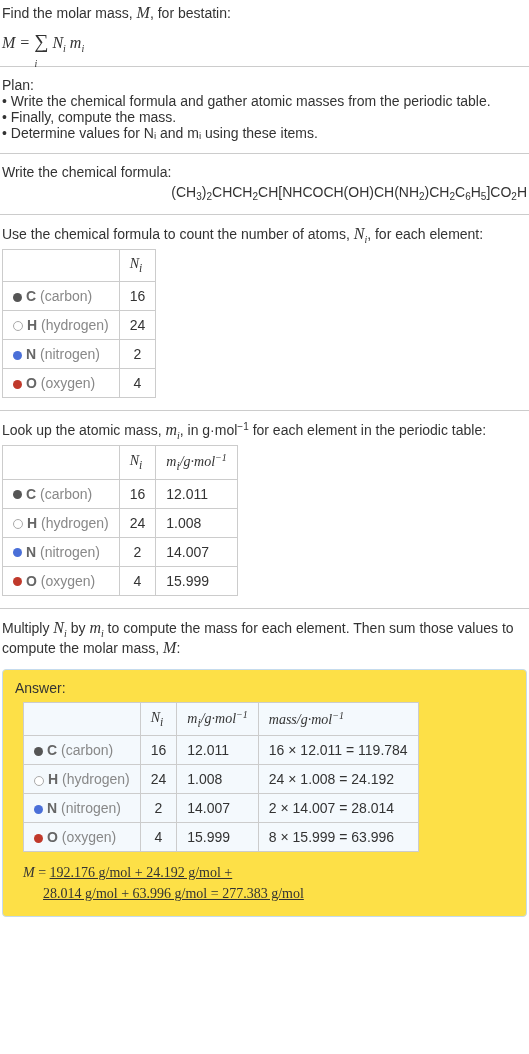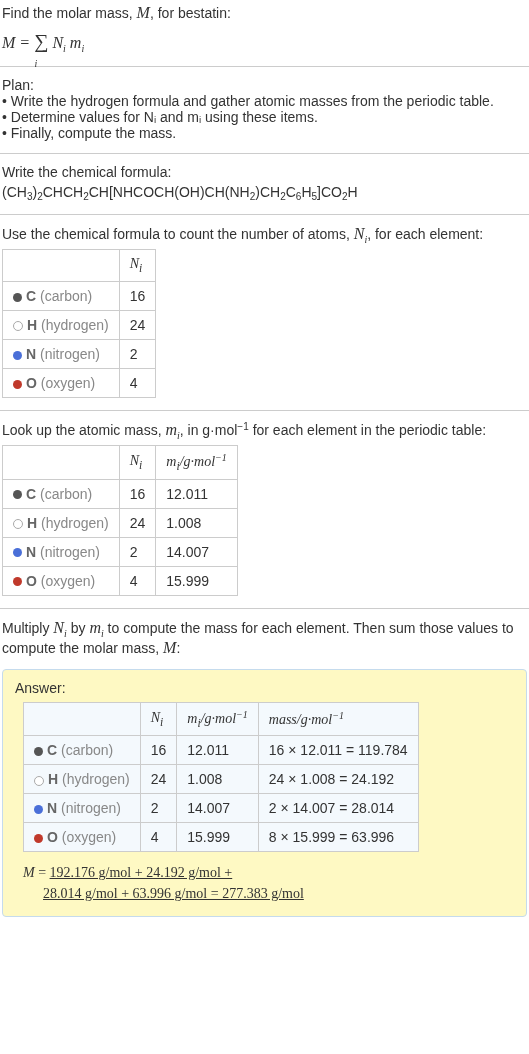--- a/index.html
+++ b/index.html
@@ -50,40 +50,40 @@
     text-align: left;
     background: #fff;
   }
   .table th {
     font-weight: normal;
     font-style: italic;
     font-family: "Times New Roman", serif;
     font-size: 14px;
   }
   .table td.num {
-    text-align: left;
+    text-align: center;
     font-family: Arial;
     font-style: normal;
   }
   .dot {
     display: inline-block;
     width: 9px;
     height: 9px;
     border-radius: 50%;
     margin-right: 4px;
     vertical-align: middle;
   }
   .dot.c { background: #555; }
   .dot.h { background: #fff; border:1px solid #aaa; width:8px; height:8px;}
   .dot.n { background: #4a6fd8; }
   .dot.o { background: #c0392b; }
   .elem { color: #888; }
   .elem-sym { color: #666; font-weight: bold; }
   .answer-box {
-    background: #fef9c3;
+    background: #fde047;
     border: 1px solid #c5dbed;
     border-radius: 4px;
     padding: 10px 12px 12px 12px;
     margin: 4px 2px;
   }
   .answer-box .table th, .answer-box .table td {
     background: #f4f9fd;
   }
   .massline {
     font-family: "Times New Roman", serif;
@@ -104,29 +104,29 @@
     Find the molar mass, <span class="formula">M</span>, for bestatin:
   </div>
   <div class="formula" style="margin-top:8px;">
     M = <span class="sum">∑</span><span style="display:inline-block; position:relative; width:0;"><span style="position:absolute; left:-14px; top:10px; font-size:10px;">i</span></span> N<span class="subi">i</span> m<span class="subi">i</span>
   </div>
 </div>
 <div class="hr"></div>
 
 <div class="section">
   <div>Plan:</div>
-  <div>• Write the hydrogen formula and gather atomic masses from the periodic table.</div>
+  <div>• Write the chemical formula and gather atomic masses from the periodic table.</div>
+  <div>• Finally, compute the mass.</div>
   <div>• Determine values for Nᵢ and mᵢ using these items.</div>
-  <div>• Finally, compute the mass.</div>
 </div>
 <div class="hr"></div>
 
 <div class="section">
   <div>Write the chemical formula:</div>
-  <div class="chem" style="margin-top:4px;">
+  <div class="chem" style="margin-top:4px;text-align:right;">
     (CH<sub>3</sub>)<sub>2</sub>CHCH<sub>2</sub>CH[NHCOCH(OH)CH(NH<sub>2</sub>)CH<sub>2</sub>C<sub>6</sub>H<sub>5</sub>]CO<sub>2</sub>H
   </div>
 </div>
 <div class="hr"></div>
 
 <div class="section">
   <div>
     Use the chemical formula to count the number of atoms, <span class="formula">N<span class="subi">i</span></span>, for each element:
   </div>
   <table class="table">

